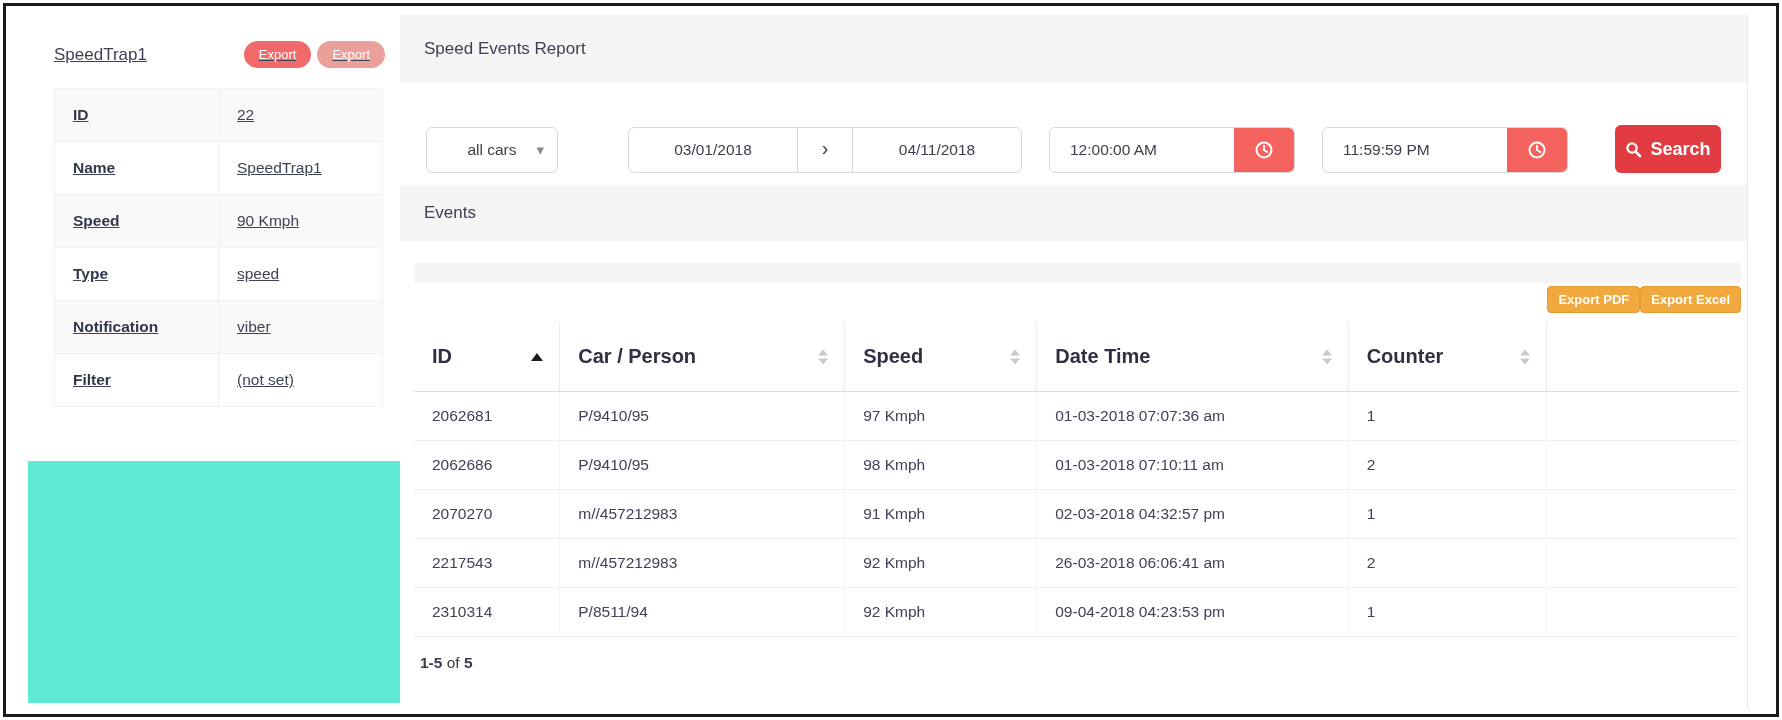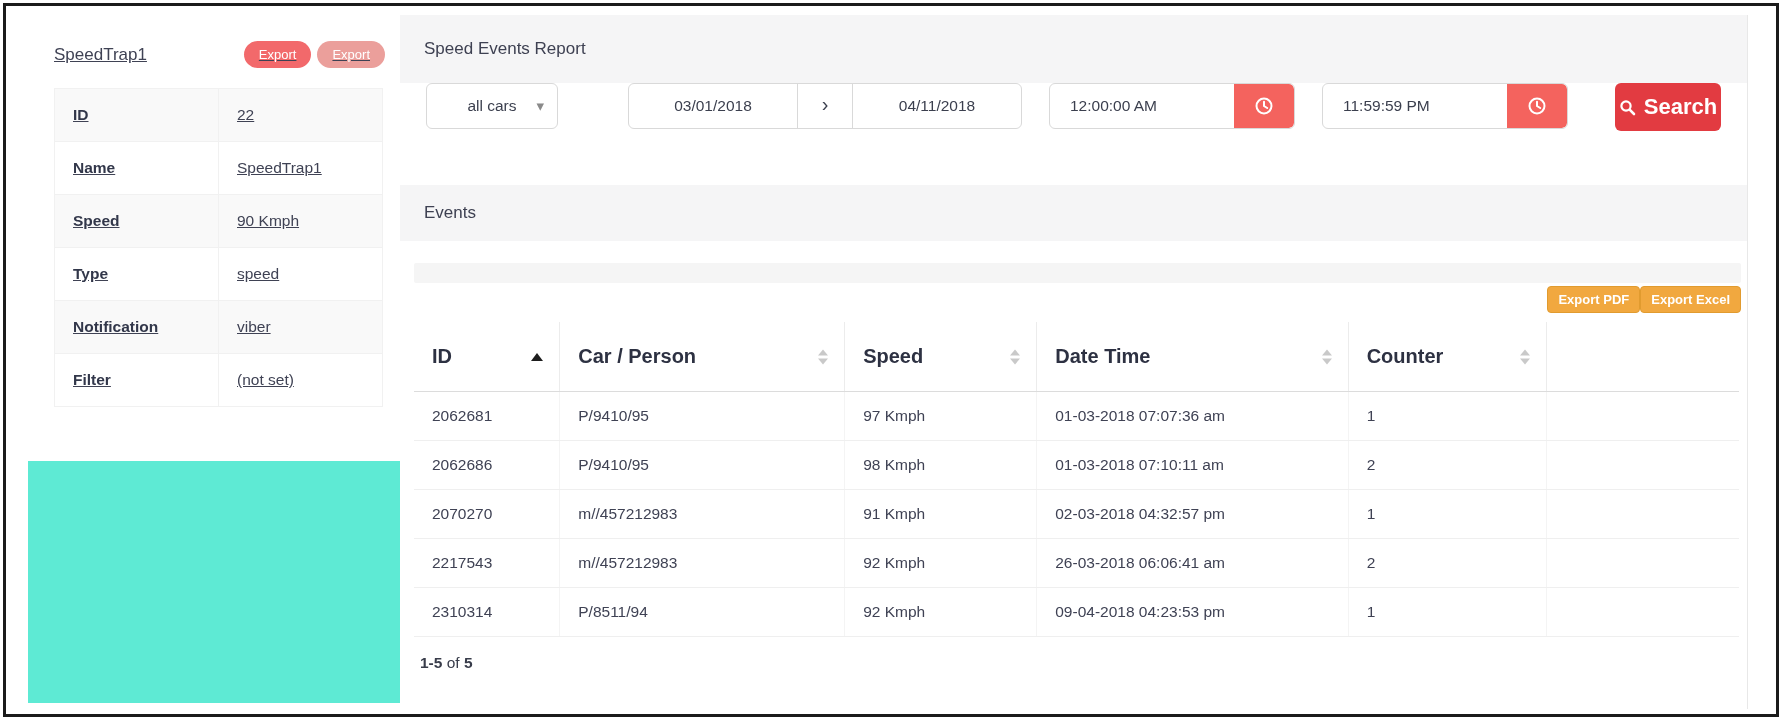--- a/index.html
+++ b/index.html
@@ -23,32 +23,32 @@
   .prop-table th { width: 50%; font-weight: bold; color: #32374a; }
   .prop-table td { color: #3f4254; }
 
   
   .main { position: absolute; left: 394px; top: 9px; width: 1348px; height: 694px; background: #fff; border-right: 1px solid #e8e8e8; }
   .toolbar { background: #f5f5f6; display: flex; align-items: center; padding-left: 24px; }
   .toolbar.report { height: 68px; }
   .toolbar.events { height: 56px; }
   .toolbar .ttl { font-size: 17px; color: #3e4152; }
 
-  .filter-row { height: 102px; display: flex; align-items: flex-start; padding: 0 6px 12px 26px; background: #fff; }
+  .filter-row { height: 102px; display: flex; align-items: flex-end; padding: 0 6px 12px 26px; background: #fff; }
   .ctl { border: 1px solid #d9d9d9; border-radius: 6px; height: 46px; background: #fff; font-size: 15.5px; color: #3b3f4e; }
   .select { width: 132px; display: flex; align-items: center; justify-content: center; gap: 14px; position: relative; cursor: pointer; }
   .select .caret { color: #8a8a8a; font-size: 15px; position: absolute; right: 13px; top: 50%; transform: translateY(-50%); }
   .date-group { margin-left: 70px; width: 394px; display: flex; align-items: stretch; overflow: hidden; }
   .date-group .seg { display: flex; align-items: center; justify-content: center; }
   .date-group .seg.input { flex: 1; cursor: text; }
   .date-group .seg.mid { width: 56px; border-left: 1px solid #d9d9d9; border-right: 1px solid #d9d9d9; color: #3b3f4e; font-size: 20px; padding-bottom: 3px; }
   .time-group { margin-left: 27px; width: 246px; display: flex; align-items: stretch; overflow: hidden; padding: 0; gap: 36px; }
   .time-group .time-val { flex: 1; display: flex; align-items: center; padding-left: 20px; cursor: text; }
   .time-btn { width: 60px; border: none; background: #f4635e; display: flex; align-items: center; justify-content: center; cursor: pointer; border-radius: 0 5px 5px 0; }
-  .search-btn { margin-left: auto; margin-right: 20px; width: 106px; height: 48px; background: #e23b41; border: none; border-radius: 6px; color: #fff; font-family: inherit; font-size: 22px; font-weight: bold; display: flex; align-items: center; justify-content: center; gap: 8px; cursor: pointer; }
+  .search-btn { margin-left: auto; margin-right: 20px; width: 106px; height: 48px; background: #e23b41; border: none; border-radius: 6px; color: #fff; font-family: inherit; font-size: 18px; font-weight: bold; display: flex; align-items: center; justify-content: center; gap: 8px; cursor: pointer; }
 
   .events-body { padding: 22px 6px 0 14px; }
   .table-topbar { height: 20px; background: #f5f5f5; border-radius: 2px; }
   .export-row { margin-top: 3px; display: flex; justify-content: flex-end; }
   .export { background: #f1a83f; border: 1px solid #e19b2f; border-radius: 4px; color: #fff; font-family: inherit; font-size: 13px; font-weight: bold; padding: 5px 10px; cursor: pointer; }
 
   .data-table { margin-top: 9px; width: calc(100% - 2px); border-collapse: collapse; table-layout: fixed; }
   .data-table th { position: relative; text-align: left; font-size: 20px; font-weight: bold; color: #2d3142; padding: 23px 18px; border-bottom: 1px solid #dcdcdc; border-left: 1px solid #ececec; }
   .data-table th:first-child { border-left: none; }
   .data-table td { font-size: 15.5px; color: #3f4254; padding: 15px 18px; border-bottom: 1px solid #efefef; border-left: 1px solid #f4f4f4; }

